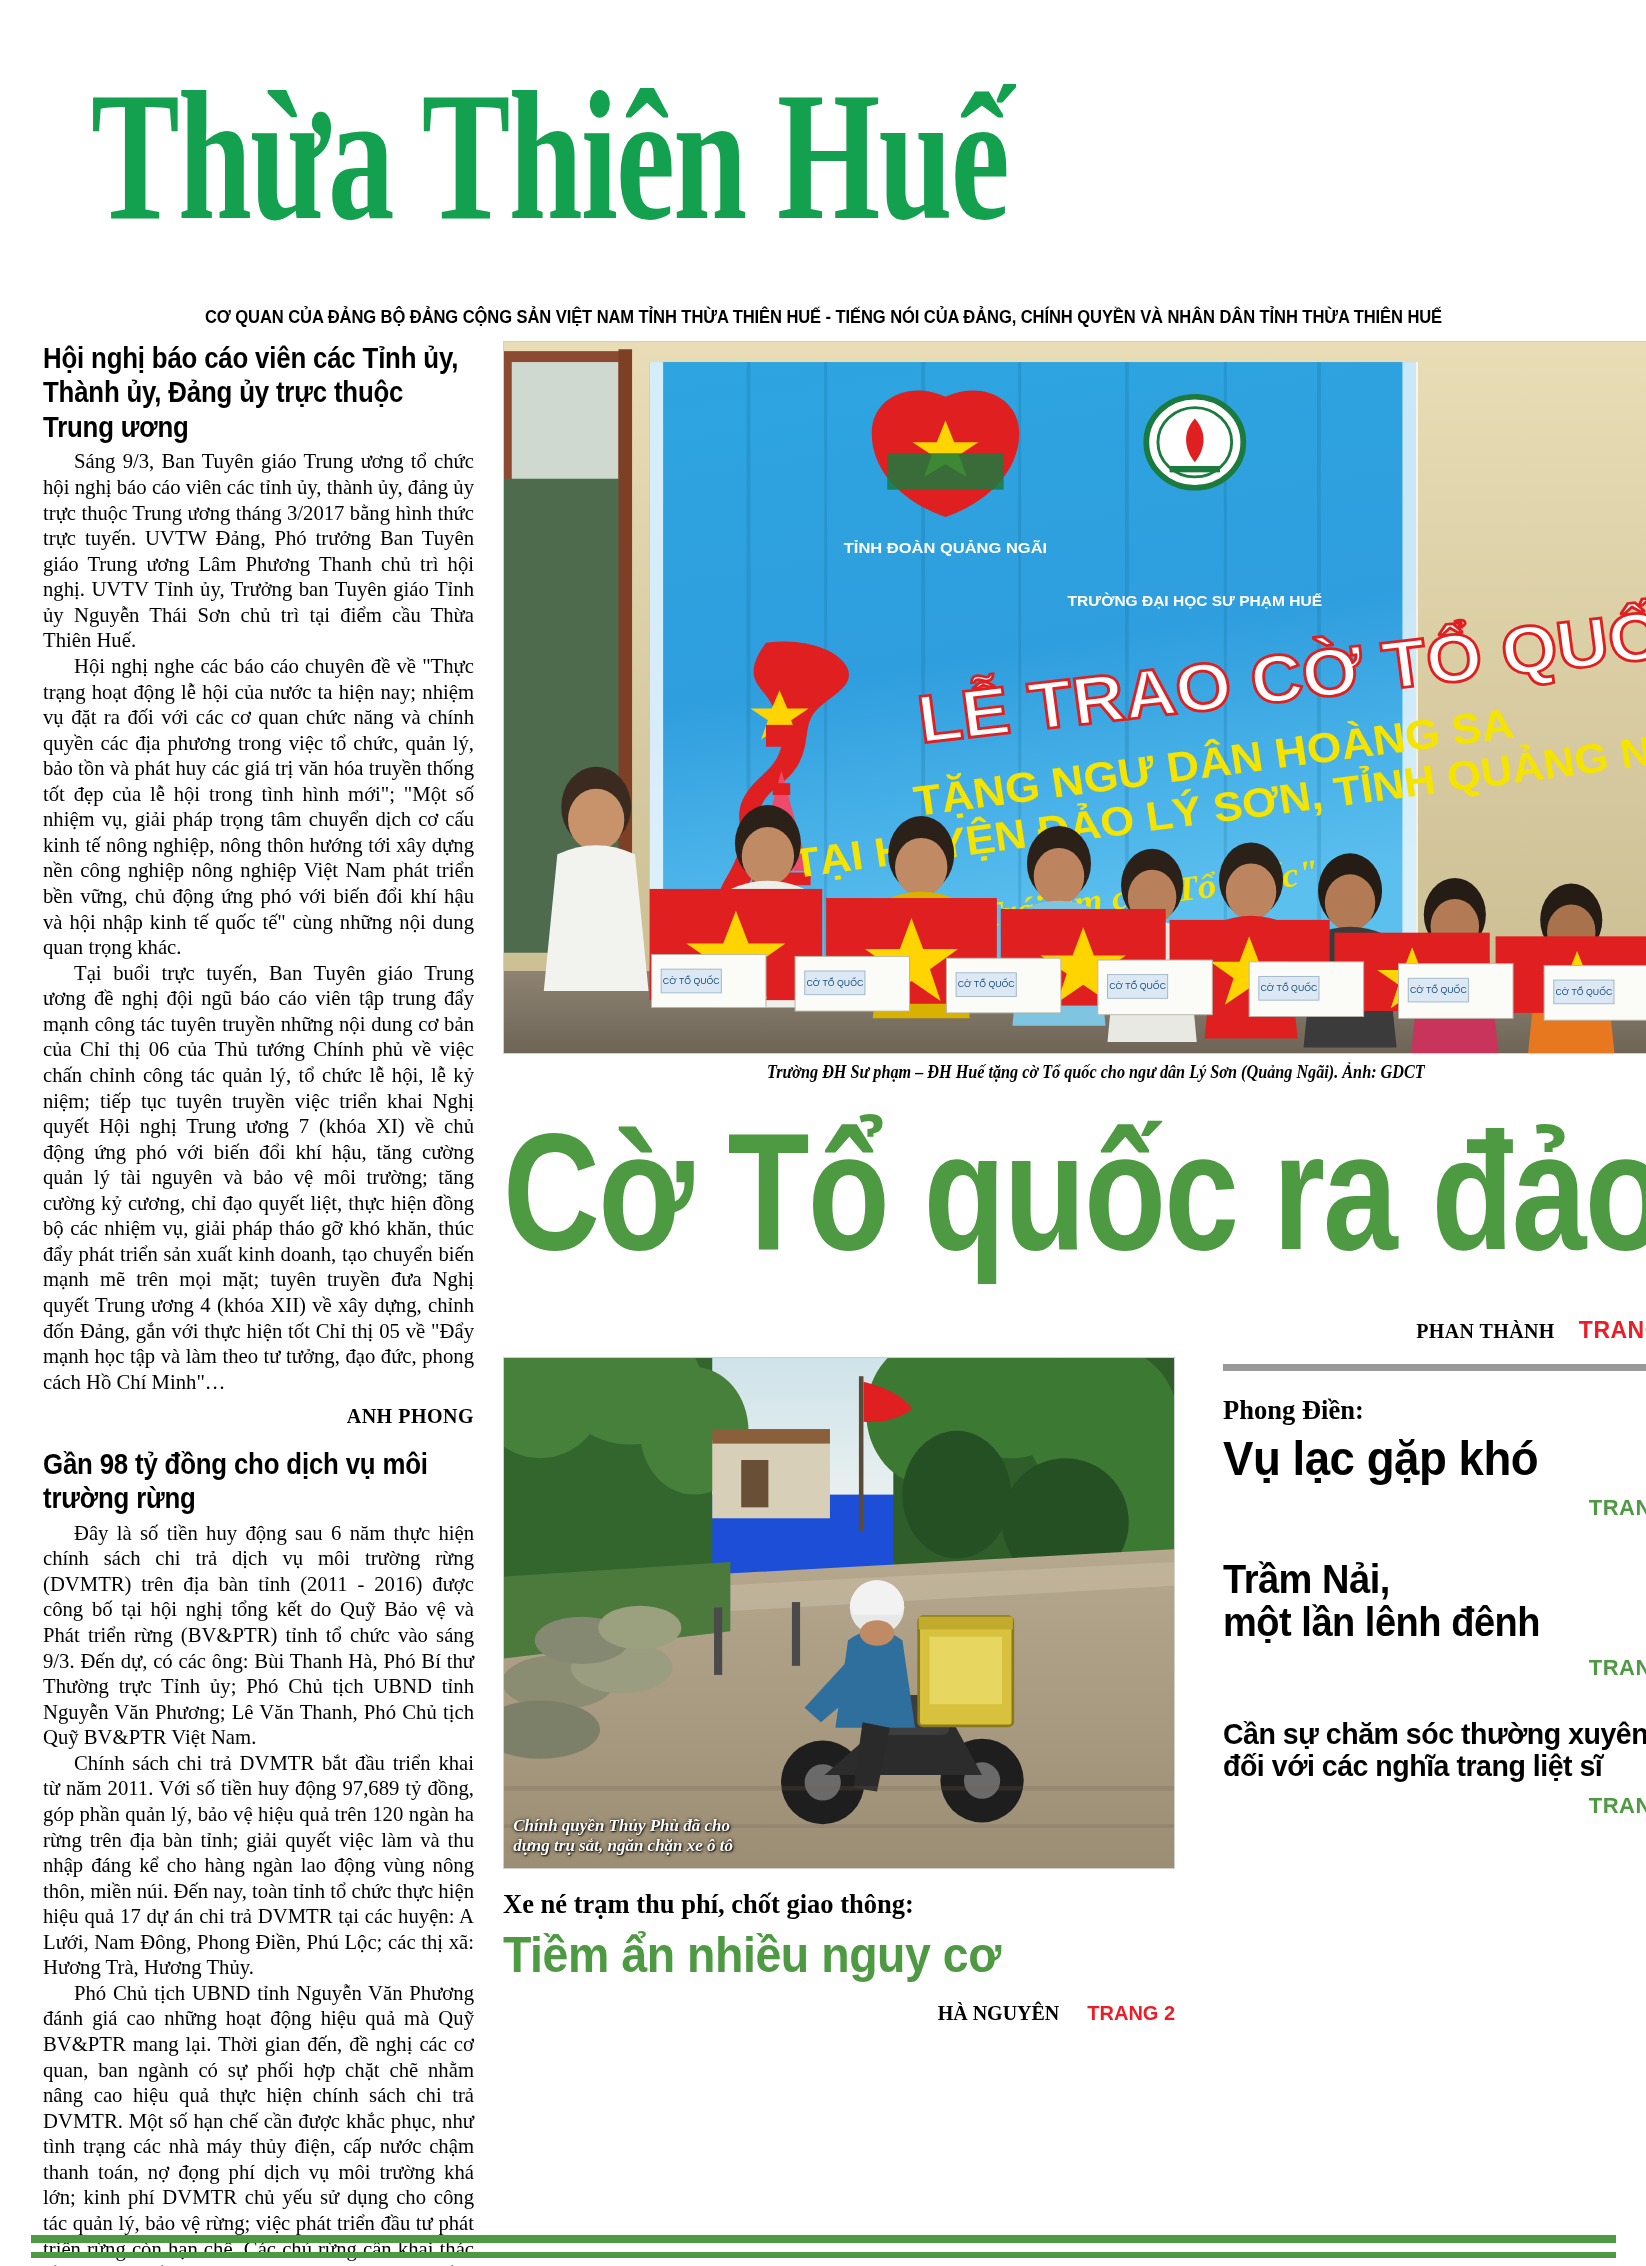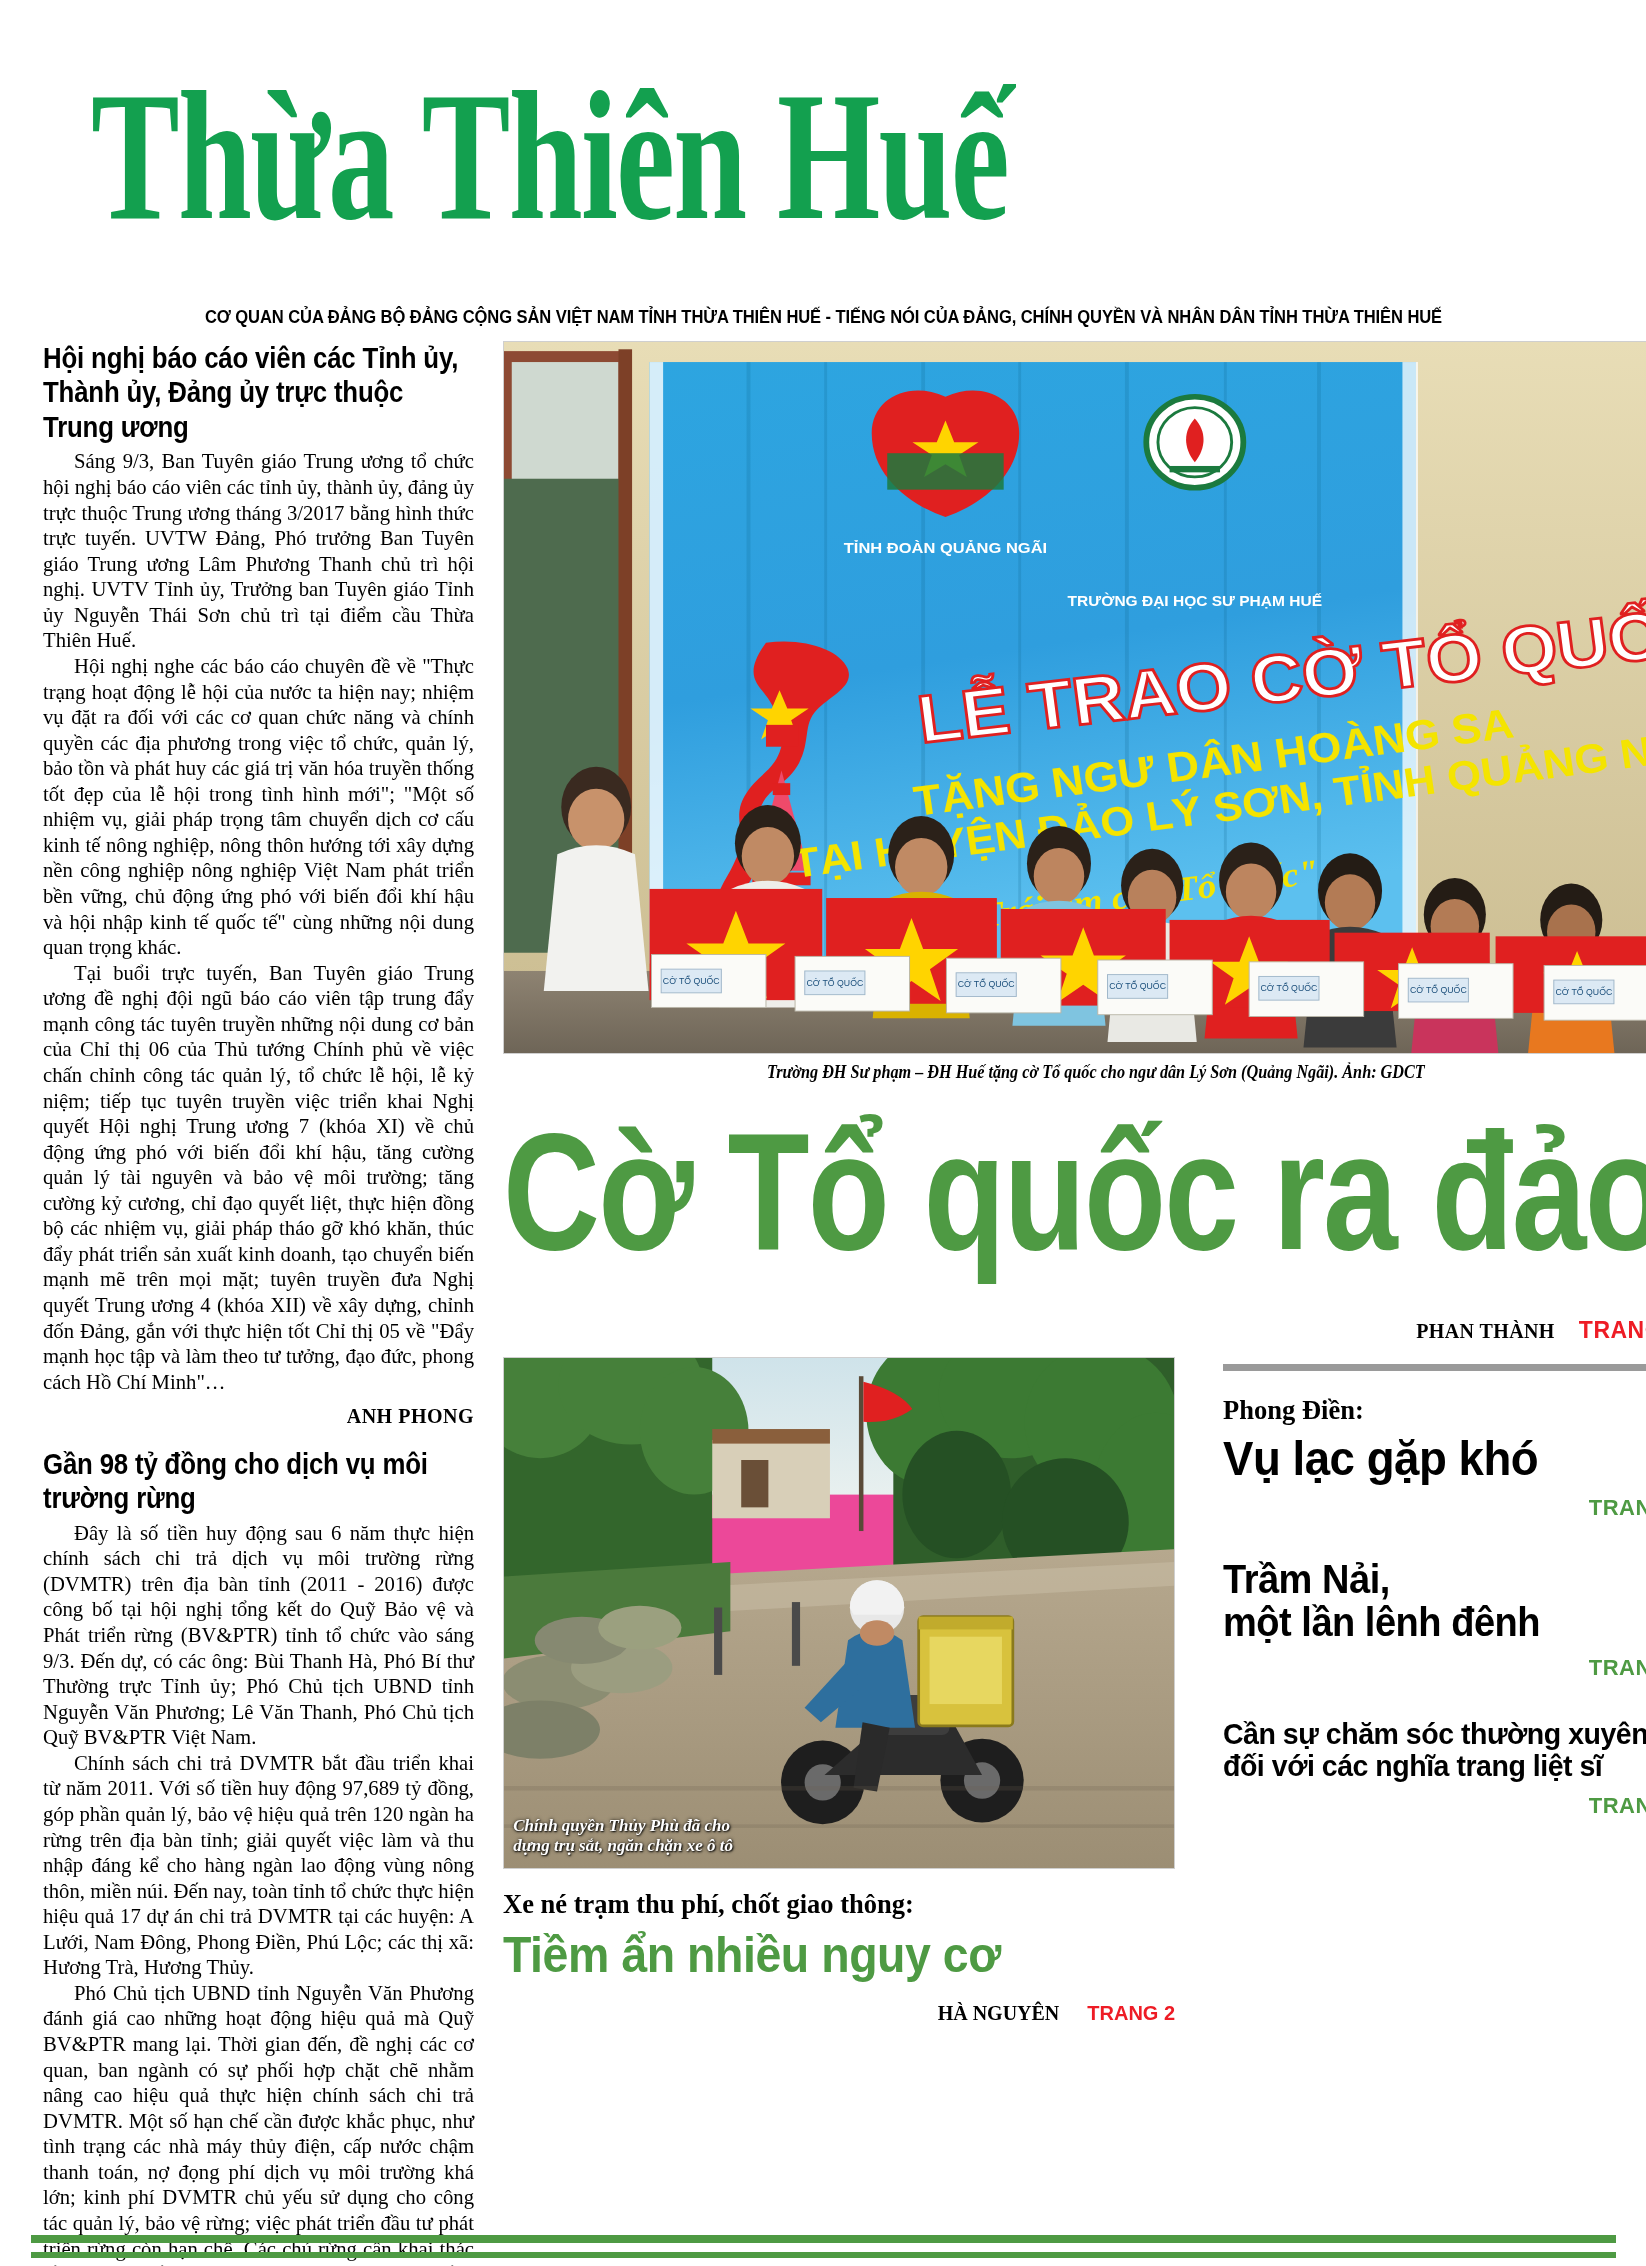--- a/index.html
+++ b/index.html
@@ -146,21 +146,21 @@
                      font-size:20px; letter-spacing:0.4px; }
   .lead-byline .pg { font-family:"Liberation Sans", sans-serif; font-weight:bold;
                      font-size:23px; color:#ee1c25; letter-spacing:0.5px; }
 
   
   .bottom-row { display:flex; margin-top: 12.8px; gap: 0; }
   .bottom-mid { width: 696px; flex:none; padding-right: 24px; }
   .bottom-right { flex:1; padding-left: 24px; border-left: 0; }
 
   .photo-moto { position: relative; width: 100%; height: 512px; overflow:hidden;
-                background:#ec4899; border:0.9px solid #cfcfcf; }
+                background:#1d4ed8; border:0.9px solid #cfcfcf; }
   .moto-cap {
     position:absolute; left:9.1px; bottom:11px; width: 256px;
     font-family:"Liberation Serif", serif; font-style: italic; font-weight: bold;
     font-size: 17px; line-height:1.2; color:#ffffff;
     text-shadow: 0 0 3.7px rgba(0,0,0,.85), 0.9px 0.9px 1.8px rgba(0,0,0,.9);
   }
   .kicker-serif {
     font-family:"Liberation Serif", serif; font-weight:bold; font-size:26.5px;
     margin-top: 20px; letter-spacing:0px;
   }

